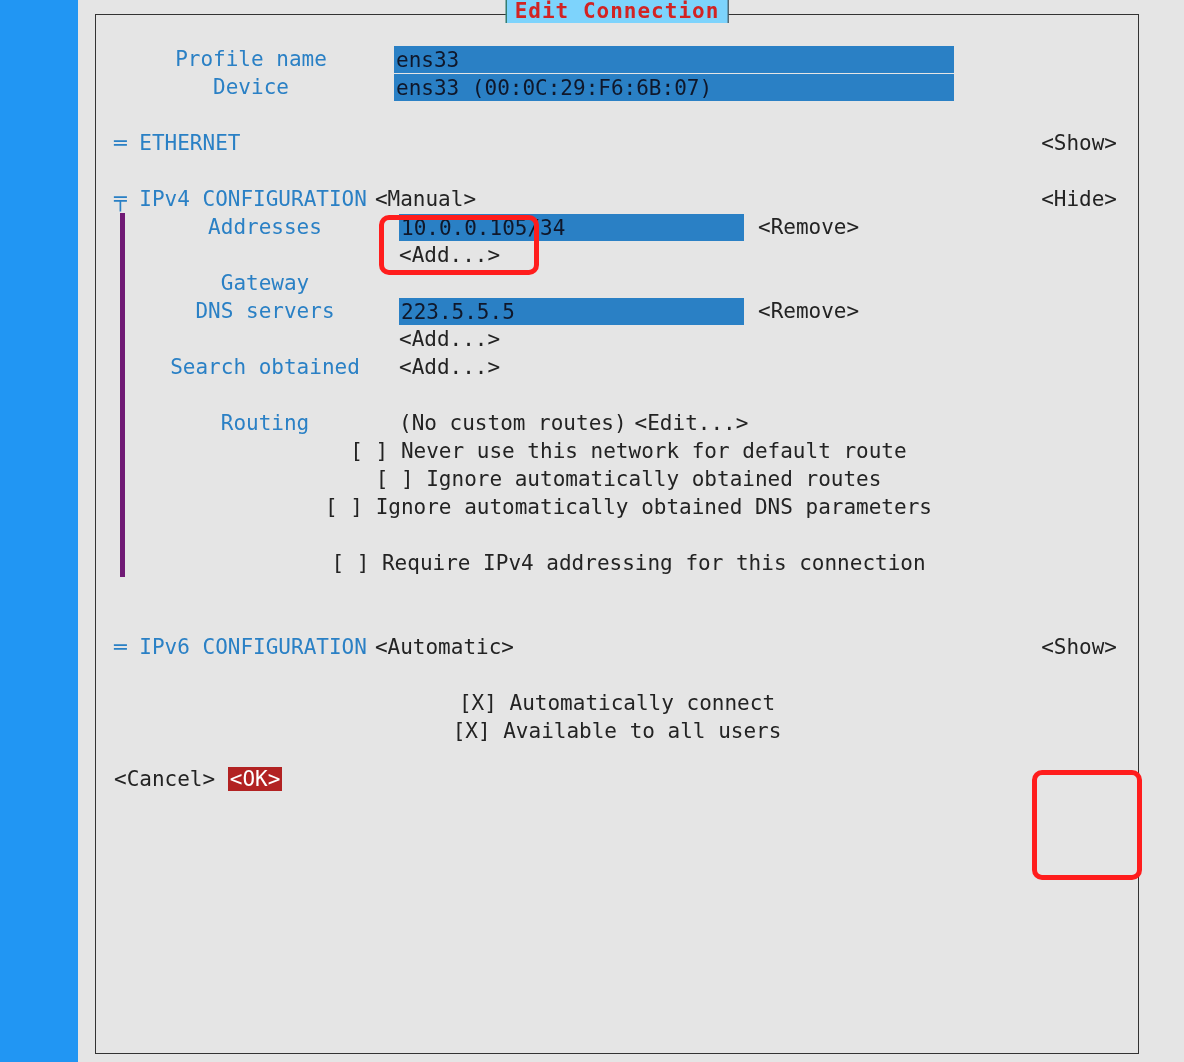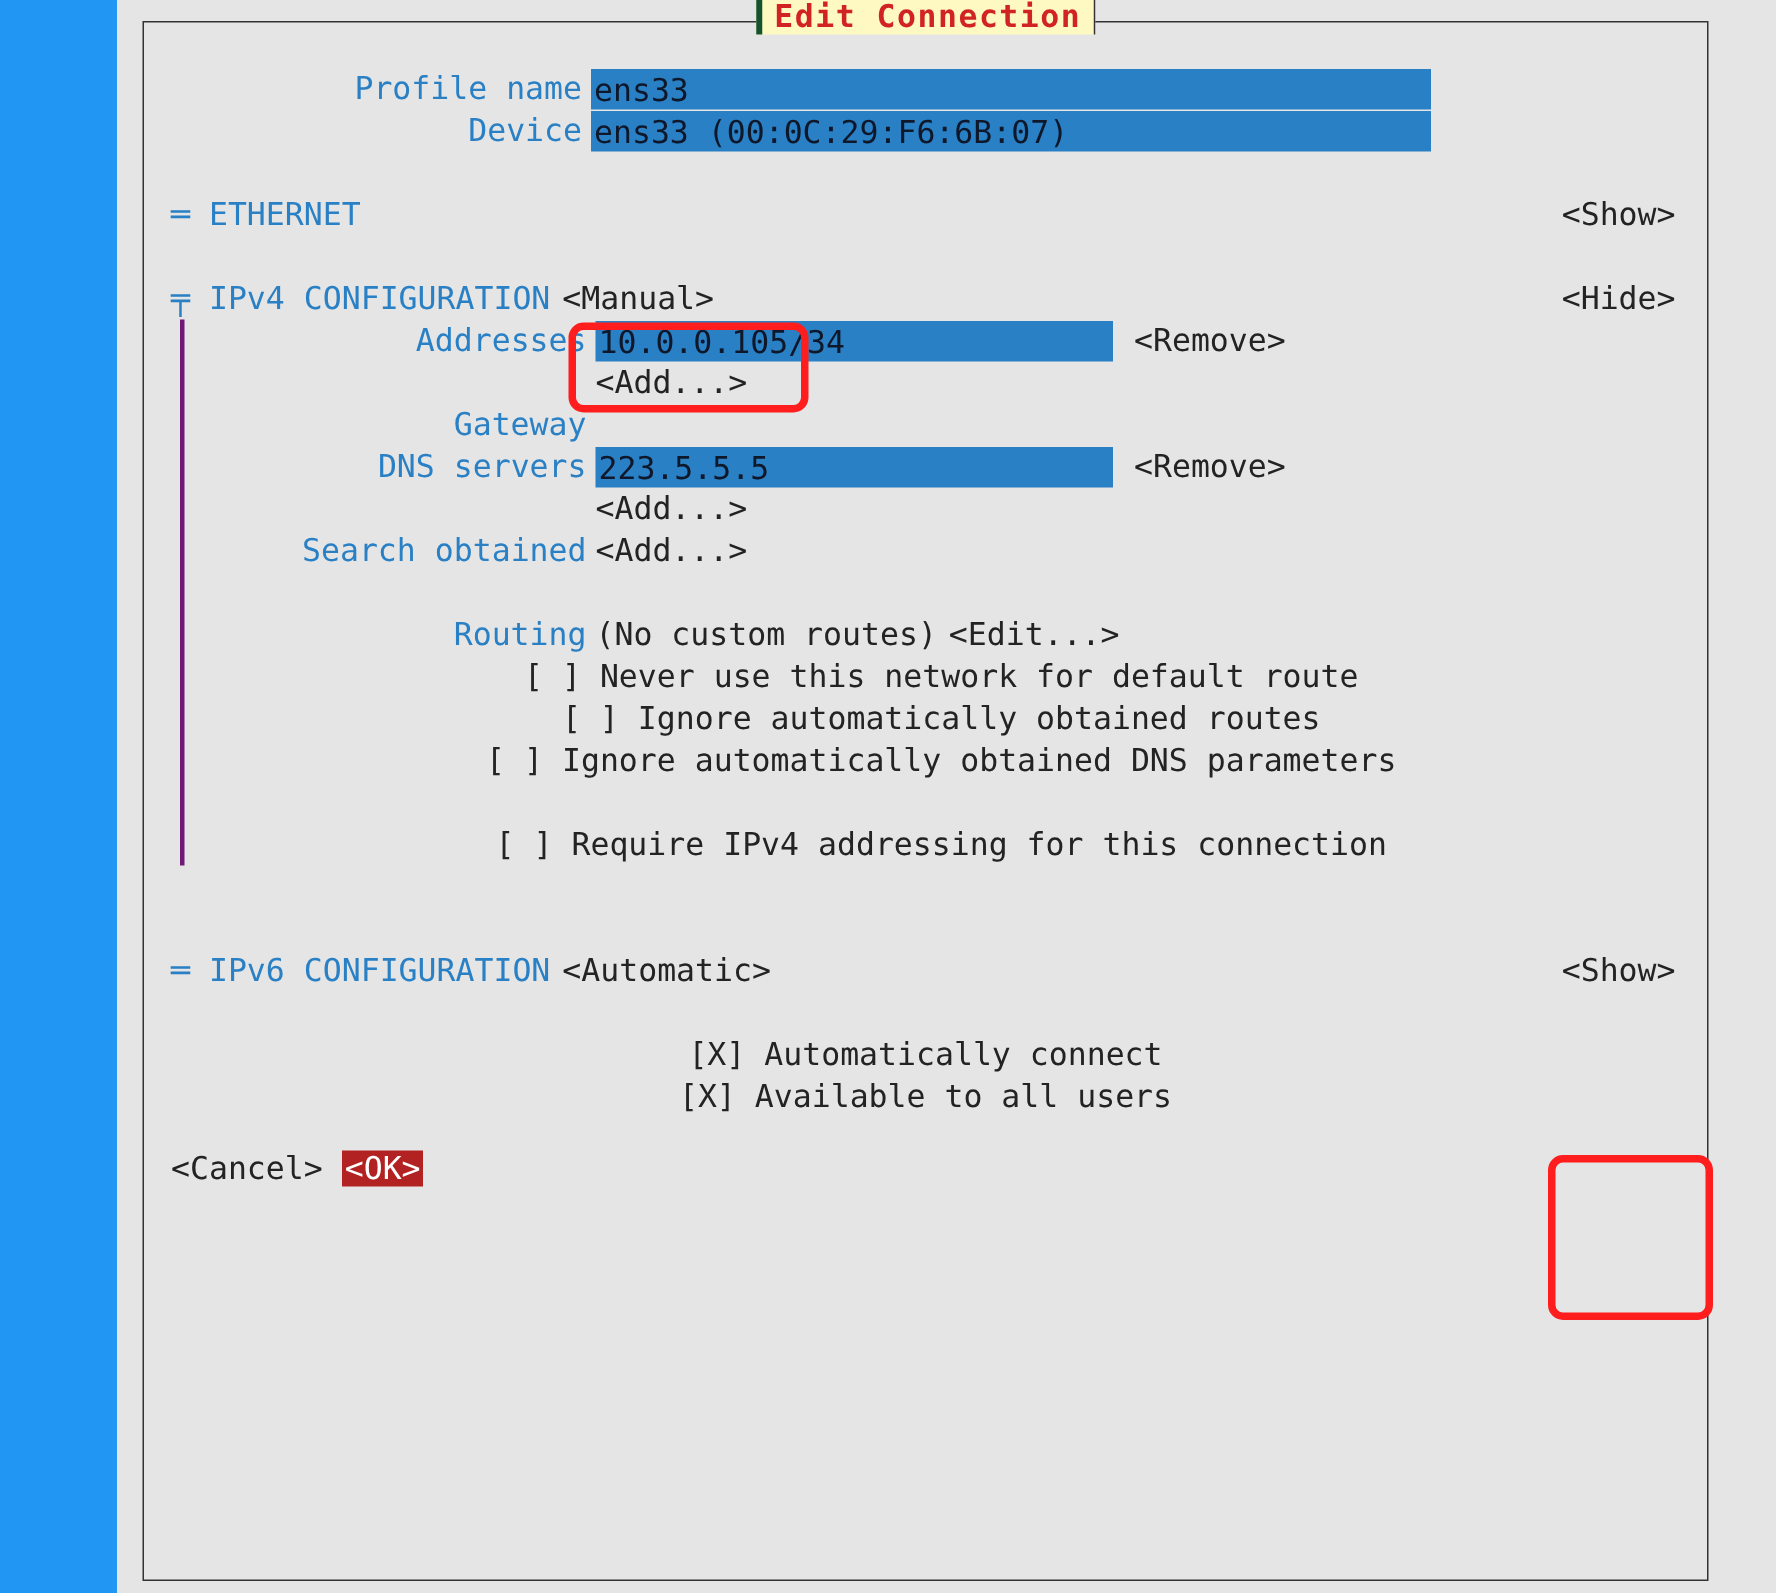--- a/index.html
+++ b/index.html
@@ -27,47 +27,47 @@
       width: 1044px;
       height: 1040px;
       border: 1px solid #333;
       background: #e5e5e5;
     }
     .titlebar {
       position: absolute;
       left: 50%;
       top: -16px;
       transform: translateX(-50%);
-      background: #fef9c3;
+      background: #7dd3fc;
       padding: 0 8px;
-      border-left: 4px solid #14532d;
+      border-left: 1px solid #14532d;
       border-right: 1px solid #333;
       color: #d22323;
       font-weight: bold;
       letter-spacing: 1px;
     }
     .content {
       position: relative;
       padding: 30px 18px 10px 18px;
       line-height: 28px;
       color: #232323;
     }
     .lbl { color: #2a80c5; }
     .row { display: flex; align-items: center; }
-    .label-col { width: 280px; text-align: right; padding-right: 6px; }
+    .label-col { width: 280px; text-align: center; padding-right: 6px; }
     .field {
       background: #2a80c5;
       color: #0f172a;
       display: inline-block;
       padding: 0 2px;
       height: 27px;
     }
     .action { color: #232323; }
     .showhide { position: absolute; right: 3px; }
-    .sectopen { border-left: 3px solid #701a75; margin-left: 6px; padding-left: 12px; }
+    .sectopen { border-left: 5px solid #701a75; margin-left: 6px; padding-left: 12px; }
     .chk { white-space: pre; text-align: center; }
     .annot-red {
       position: absolute;
       border: 5px solid #ff1d1d;
       border-radius: 10px;
       pointer-events: none;
     }
     .ok-selected { background: #b22222; color: #fff; padding: 0 2px; }
     .spacer { height: 28px; }
     .rightbuttons { text-align: left; padding-right: 60px; padding-top: 20px; }

